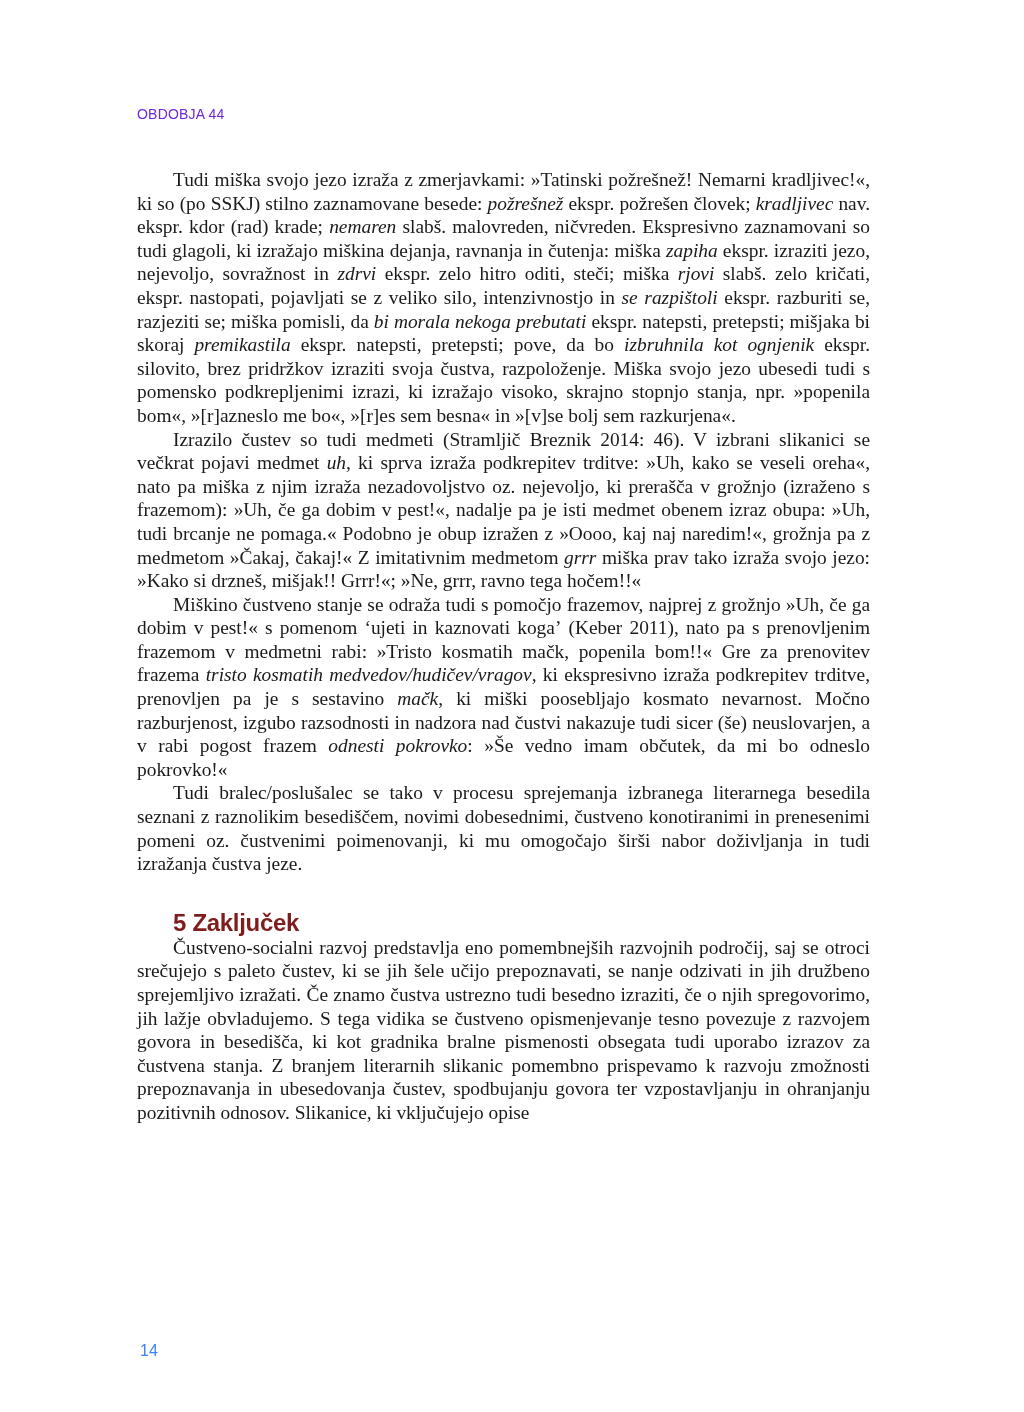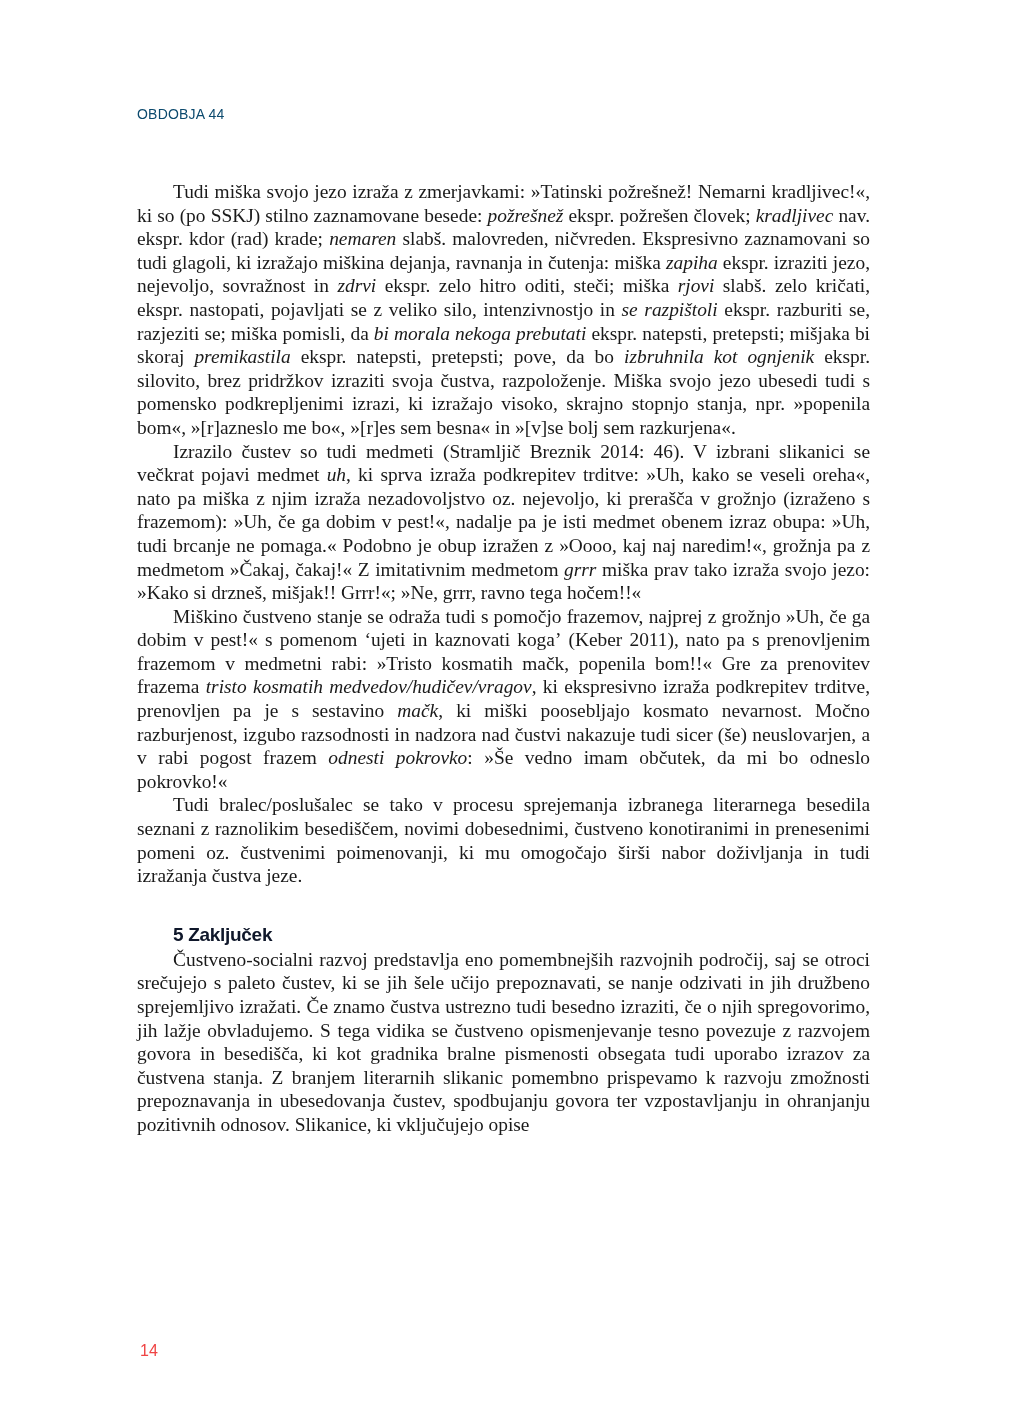--- a/index.html
+++ b/index.html
@@ -1,36 +1,36 @@
 <!DOCTYPE html>
 <html><head>
 <meta charset="utf-8">
 <style>
   html, body { margin: 0; padding: 0; background: #ffffff; }
   body { width: 1024px; height: 1412px; position: relative; overflow: hidden; }
   .page { position: absolute; left: 0; top: 0; width: 1024px; height: 1412px; background: #ffffff; }
   .running-head {
     position: absolute; left: 137px; top: 106px;
-    font-family: "Liberation Sans", sans-serif; font-size: 14px; color: #0c4a6e;
+    font-family: "Liberation Sans", sans-serif; font-size: 14px; color: #6d28d9;
     letter-spacing: 0.2px;
   }
   .body {
-    position: absolute; left: 137px; top: 180px; width: 733px;
+    position: absolute; left: 137px; top: 168px; width: 733px;
     font-family: "Liberation Serif", serif; font-size: 19.4px; line-height: 23.6px;
     color: #1a1a1a; text-align: justify; hyphens: manual;
   }
   .body p { margin: 0; text-indent: 36px; }
   .body em { font-style: italic; }
   .heading {
-    font-family: "Liberation Sans", sans-serif; font-weight: bold; font-size: 19px;
-    margin: 34px 0 0 36px; line-height: 26px; color: #0f172a; letter-spacing: -0.3px;
+    font-family: "Liberation Sans", sans-serif; font-weight: bold; font-size: 24px;
+    margin: 34px 0 0 36px; line-height: 26px; color: #7f1d1d; letter-spacing: -0.3px;
   }
   .page-number {
     position: absolute; left: 140px; top: 1342px;
-    font-family: "Liberation Sans", sans-serif; font-size: 16px; color: #ef4444;
+    font-family: "Liberation Sans", sans-serif; font-size: 16px; color: #3b82f6;
   }
 </style>
 </head>
 <body>
 
 <div class="page">
   <div class="running-head">OBDOBJA 44</div>
 
   <div class="body">
     <div id="main-paragraphs">

